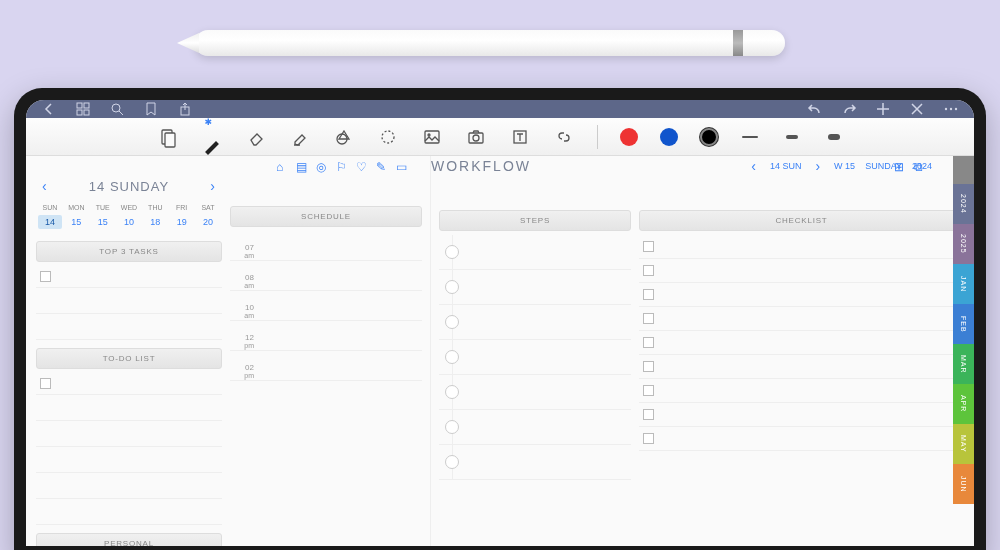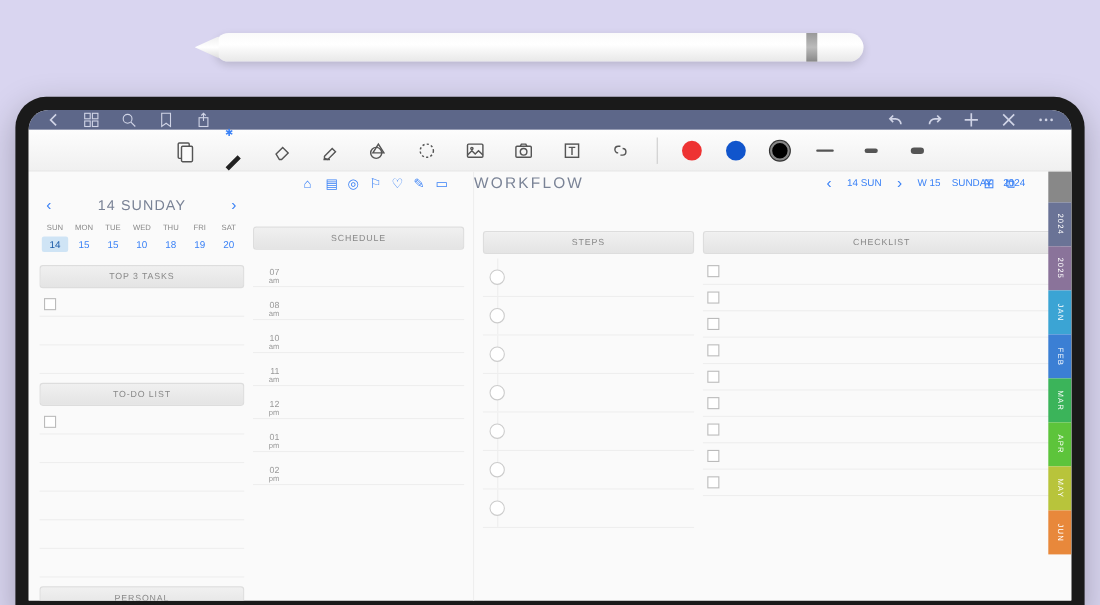--- a/index.html
+++ b/index.html
@@ -276,27 +276,21 @@
               <div class="time-row">
                 <div class="time-label">07<span class="ampm">am</span></div>
               </div>
               <div class="time-row">
                 <div class="time-label">08<span class="ampm">am</span></div>
               </div>
               <div class="time-row">
                 <div class="time-label">10<span class="ampm">am</span></div>
               </div>
               <div class="time-row">
-                <div class="time-label">11<span class="ampm">am</span></div>
-              </div>
-              <div class="time-row">
                 <div class="time-label">12<span class="ampm">pm</span></div>
-              </div>
-              <div class="time-row">
-                <div class="time-label">01<span class="ampm">pm</span></div>
               </div>
               <div class="time-row">
                 <div class="time-label">02<span class="ampm">pm</span></div>
               </div>
             </div>
     </div>
   </div>
 
   <div class="page-right">
     <div class="workflow-header">

